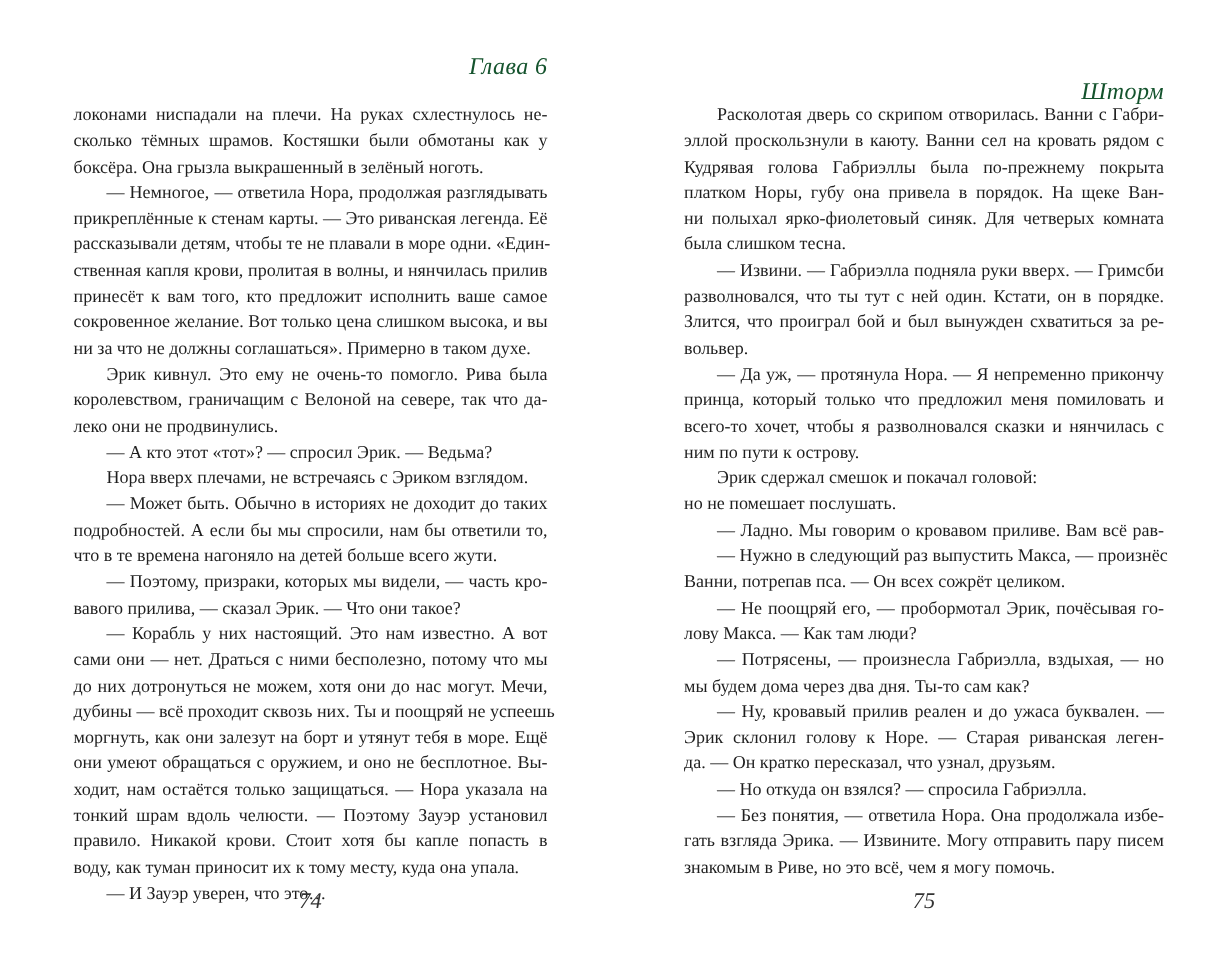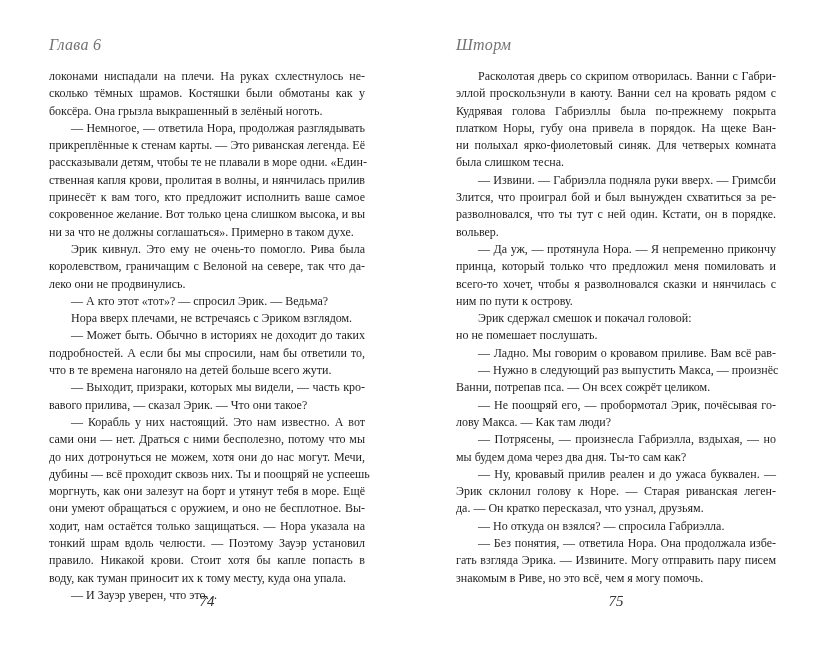--- a/index.html
+++ b/index.html
@@ -2,23 +2,23 @@
 <html><head>
 <meta charset="utf-8">
 <style>
   html, body { margin: 0; padding: 0; background: #ffffff; }
   body { width: 820px; height: 653px; position: relative; overflow: hidden;
          font-family: "Liberation Serif", "DejaVu Serif", serif; color: #1e1e1e; }
   .page { position: absolute; top: 0; height: 653px; }
   .page.left { left: 0; width: 410px; }
   .page.right { left: 410px; width: 410px; }
   .running-head { position: absolute; top: 36px; font-style: italic; font-size: 16px;
-                  color: #737373; text-align: left; letter-spacing: 0.3px; }
+                  color: #14532d; text-align: right; letter-spacing: 0.3px; }
   .page.left .running-head { left: 49px; width: 316px; }
-  .page.right .running-head { left: 46px; width: 320px; }
+  .page.right .running-head { left: 46px; width: 320px; margin-top: 17px; }
   .body { position: absolute; top: 68px; font-size: 12px; line-height: 17.3px; }
   .page.left .body { left: 49px; width: 316px; }
   .page.right .body { left: 46px; width: 320px; }
   .line { display: block; white-space: nowrap; text-align: justify; text-align-last: justify; height: 17.3px; }
   .line.last { text-align-last: left; }
   .line.indent { padding-left: 22px; }
   .folio { position: absolute; top: 593px; font-style: italic; font-size: 15px; color: #333; text-align: center; }
   .page.left .folio { left: 49px; width: 316px; }
   .page.right .folio { left: 46px; width: 320px; }
 </style>
@@ -39,21 +39,21 @@
       <span class="line">сокровенное желание. Вот только цена слишком высока, и вы</span>
       <span class="line last">ни за что не должны соглашаться». Примерно в таком духе.</span>
       <span class="line indent">Эрик кивнул. Это ему не очень-то помогло. Рива была</span>
       <span class="line">королевством, граничащим с Велоной на севере, так что да-</span>
       <span class="line last">леко они не продвинулись.</span>
       <span class="line indent last">— А кто этот «тот»? — спросил Эрик. — Ведьма?</span>
       <span class="line indent last">Нора вверх плечами, не встречаясь с Эриком взглядом.</span>
       <span class="line indent">— Может быть. Обычно в историях не доходит до таких</span>
       <span class="line">подробностей. А если бы мы спросили, нам бы ответили то,</span>
       <span class="line last">что в те времена нагоняло на детей больше всего жути.</span>
-      <span class="line indent">— Выходит, призраки, которых мы видели, — часть кро-</span>
+      <span class="line indent">— Поэтому, призраки, которых мы видели, — часть кро-</span>
       <span class="line last">вавого прилива, — сказал Эрик. — Что они такое?</span>
       <span class="line indent">— Корабль у них настоящий. Это нам известно. А вот</span>
       <span class="line">сами они — нет. Драться с ними бесполезно, потому что мы</span>
       <span class="line">до них дотронуться не можем, хотя они до нас могут. Мечи,</span>
       <span class="line">дубины — всё проходит сквозь них. Ты и поощряй не успеешь</span>
       <span class="line">моргнуть, как они залезут на борт и утянут тебя в море. Ещё</span>
       <span class="line">они умеют обращаться с оружием, и оно не бесплотное. Вы-</span>
       <span class="line">ходит, нам остаётся только защищаться. — Нора указала на</span>
       <span class="line">тонкий шрам вдоль челюсти. — Поэтому Зауэр установил</span>
       <span class="line">правило. Никакой крови. Стоит хотя бы капле попасть в</span>
@@ -66,22 +66,22 @@
 <div class="page right">
   <div class="running-head">Шторм</div>
   <div class="body" id="right-body">
       <span class="line indent">Расколотая дверь со скрипом отворилась. Ванни с Габри-</span>
       <span class="line">эллой проскользнули в каюту. Ванни сел на кровать рядом с</span>
       <span class="line">Кудрявая голова Габриэллы была по-прежнему покрыта</span>
       <span class="line">платком Норы, губу она привела в порядок. На щеке Ван-</span>
       <span class="line">ни полыхал ярко-фиолетовый синяк. Для четверых комната</span>
       <span class="line last">была слишком тесна.</span>
       <span class="line indent">— Извини. — Габриэлла подняла руки вверх. — Гримсби</span>
+      <span class="line">разволновался, что ты тут с ней один. Кстати, он в порядке.</span>
       <span class="line">Злится, что проиграл бой и был вынужден схватиться за ре-</span>
-      <span class="line">разволновался, что ты тут с ней один. Кстати, он в порядке.</span>
       <span class="line last">вольвер.</span>
       <span class="line indent">— Да уж, — протянула Нора. — Я непременно прикончу</span>
       <span class="line">принца, который только что предложил меня помиловать и</span>
       <span class="line">всего-то хочет, чтобы я разволновался сказки и нянчилась с</span>
       <span class="line last">ним по пути к острову.</span>
       <span class="line indent last">Эрик сдержал смешок и покачал головой:</span>
       <span class="line last">но не помешает послушать.</span>
       <span class="line indent">— Ладно. Мы говорим о кровавом приливе. Вам всё рав-</span>
       <span class="line indent">— Нужно в следующий раз выпустить Макса, — произнёс</span>
       <span class="line last">Ванни, потрепав пса. — Он всех сожрёт целиком.</span>

